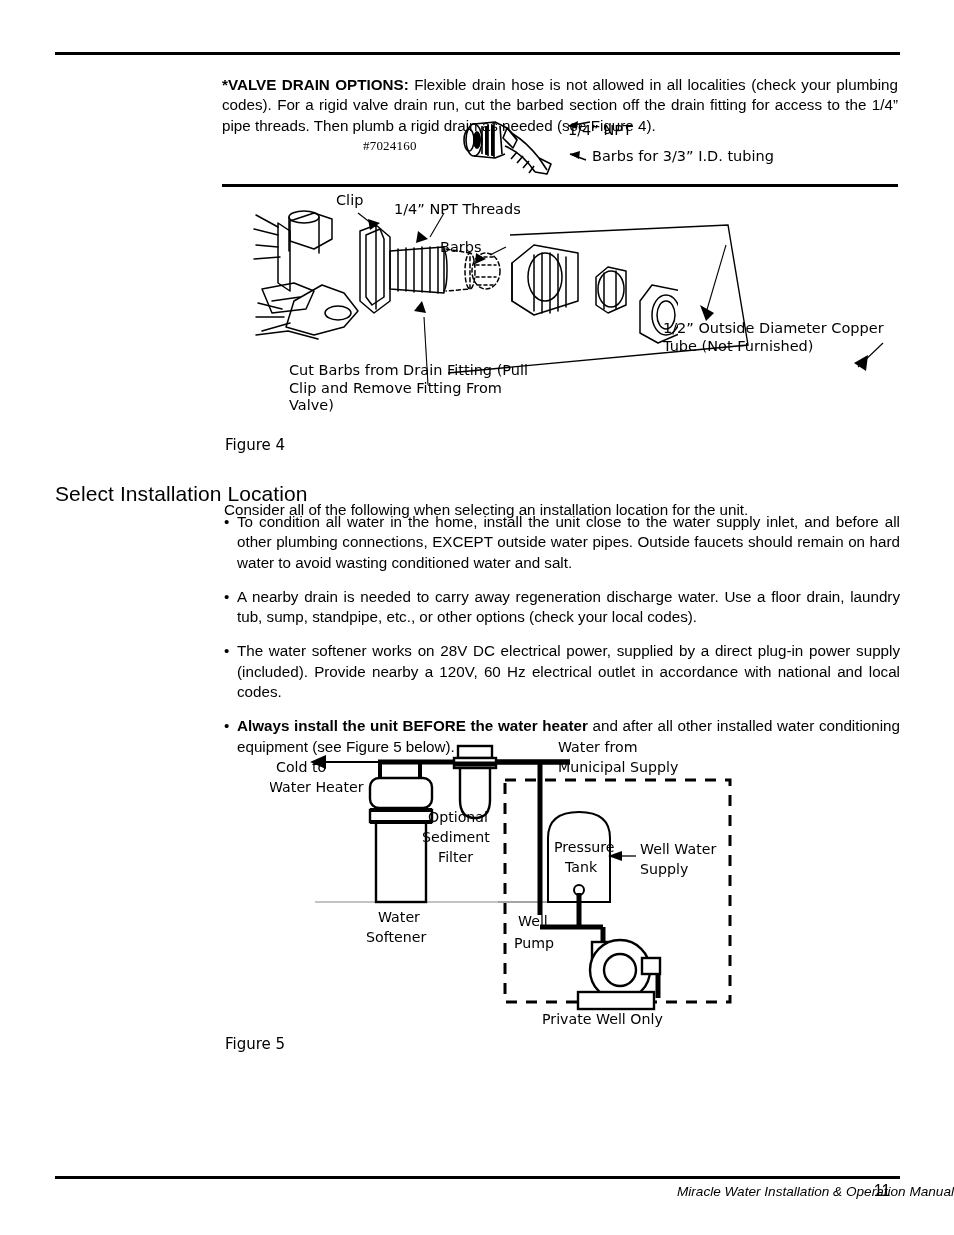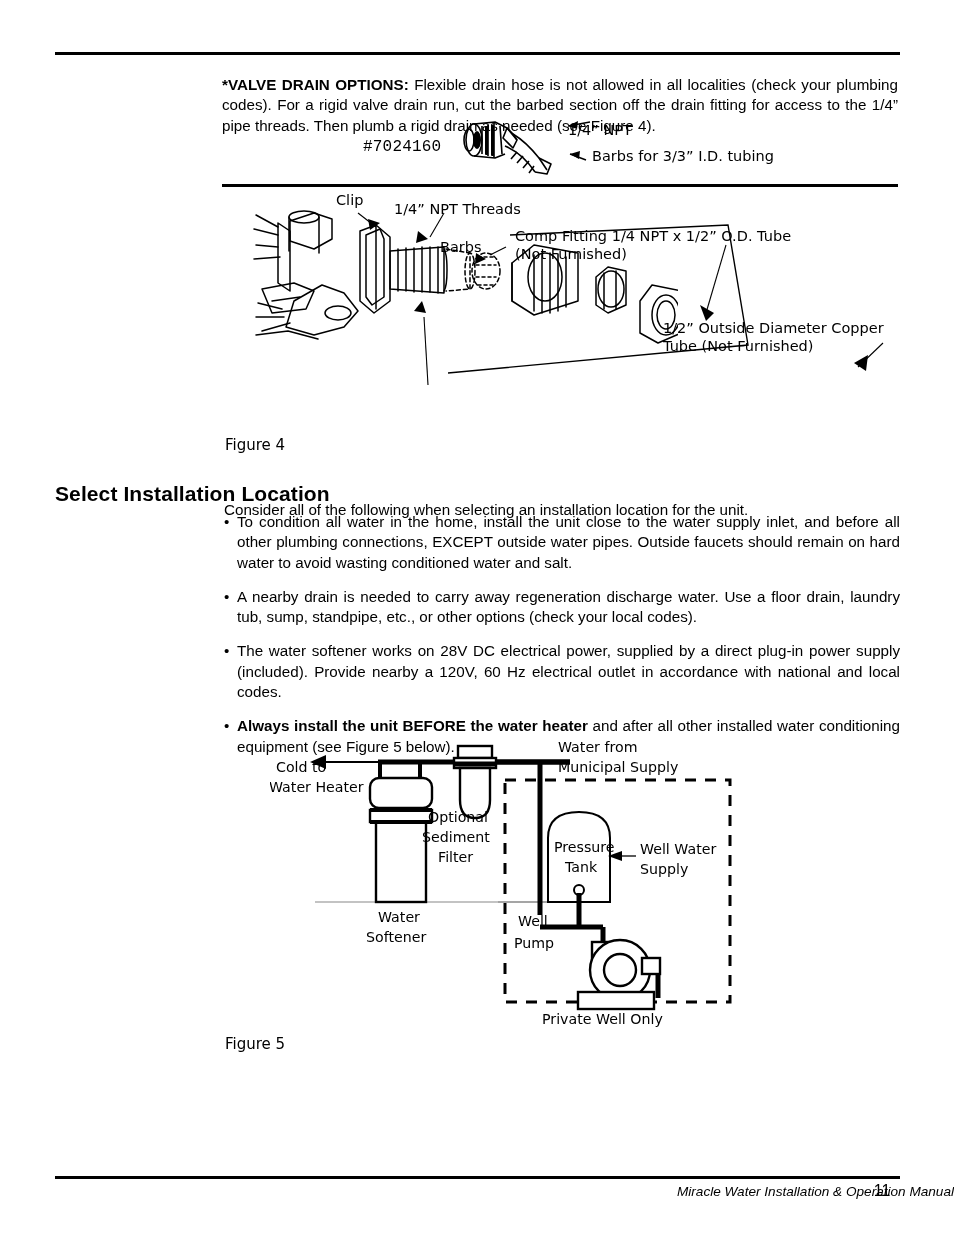--- a/index.html
+++ b/index.html
@@ -42,23 +42,23 @@
     line-height: 20.3px;
     text-align: justify;
     text-justify: inter-word;
   }
   .intro b { font-weight: bold; }
 
   
   .partnum {
     position: absolute;
     left: 363px; top: 138px;
-    font-size: 16px;
+    font-size: 13px;
     letter-spacing: .2px;
-    font-family: Liberation Mono, monospace;
+    font-family: Liberation Serif, serif;
   }
   .cal-npt {
     position: absolute; left: 568px; top: 122px;
     font-size: 14.5px; font-family: "DejaVu Sans", sans-serif;
   }
   .cal-barbs {
     position: absolute; left: 592px; top: 148px;
     font-size: 14.5px; font-family: "DejaVu Sans", sans-serif;
   }
 
@@ -84,21 +84,21 @@
     font-family: "DejaVu Sans", sans-serif;
   }
   .figcap-4 { left: 225px; top: 436px; }
   .figcap-5 { left: 225px; top: 1035px; }
 
   
   .section-heading {
     position: absolute;
     left: 55px; top: 450px;
     font-size: 21px;
-    font-weight: bold;
+    font-weight: normal;
     letter-spacing: .1px;
     margin-top: 32px;
   }
 
   
   .lead {
     position: absolute;
     left: 224px; top: 485px; width: 676px;
     font-size: 15.2px;
     line-height: 20.3px;
@@ -261,24 +261,25 @@
     <polygon points="606,168 620,160 618,176" fill="#000"></polygon>
 
     <g stroke="#000" stroke-width="1.4" fill="none">
       <path d="M262 40 L480 30 L500 150 L200 178"></path>
     </g>
   </svg>
 
   <div class="f4lab f4-clip">Clip</div>
   <div class="f4lab f4-npt-threads">1/4” NPT Threads</div>
   <div class="f4lab f4-barbs">Barbs</div>
-  <div class="f4lab f4-comp">Comp Fitting 1/4 NPT x 1/2” O.D. Tube
-(Not Furnished)</div>
   <div class="f4lab f4-copper">1/2” Outside Diameter Copper
 Tube (Not Furnished)</div>
+  <div class="f4lab f4-cutbarbs">Cut Barbs from Drain Fitting (Pull
+Clip and Remove Fitting From
+Valve)</div>
 
   <div class="figcap figcap-4">Figure 4</div>
 
   <h2 class="section-heading">Select Installation Location</h2>
 
   <p class="lead">Consider all of the following when selecting an installation location for the unit.</p>
 
   <div class="bullets">
     <div class="bullet">
       <span class="dot">•</span><span>To condition all water in the home, install the unit close to the water supply inlet, and before all other plumbing connections, EXCEPT outside water pipes. Outside faucets should remain on hard water to avoid wasting conditioned water and salt.</span>

